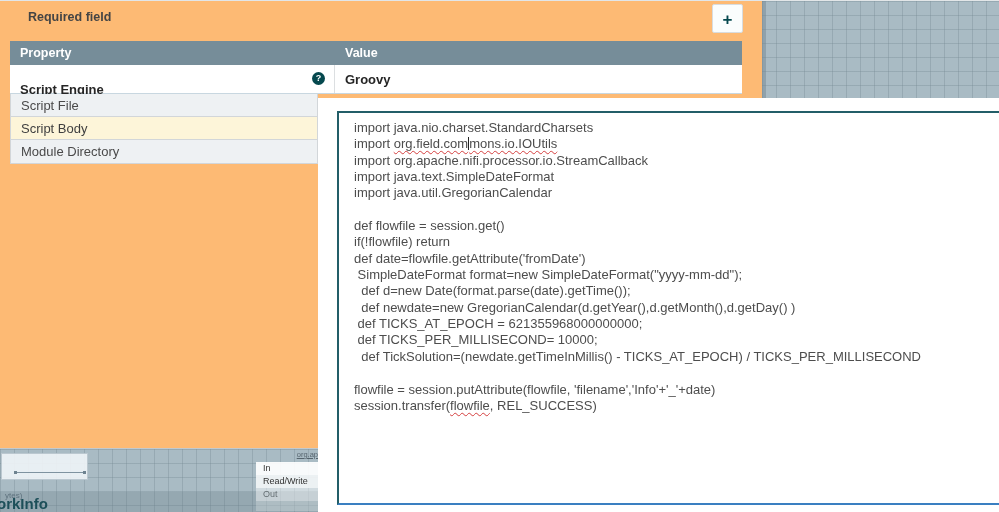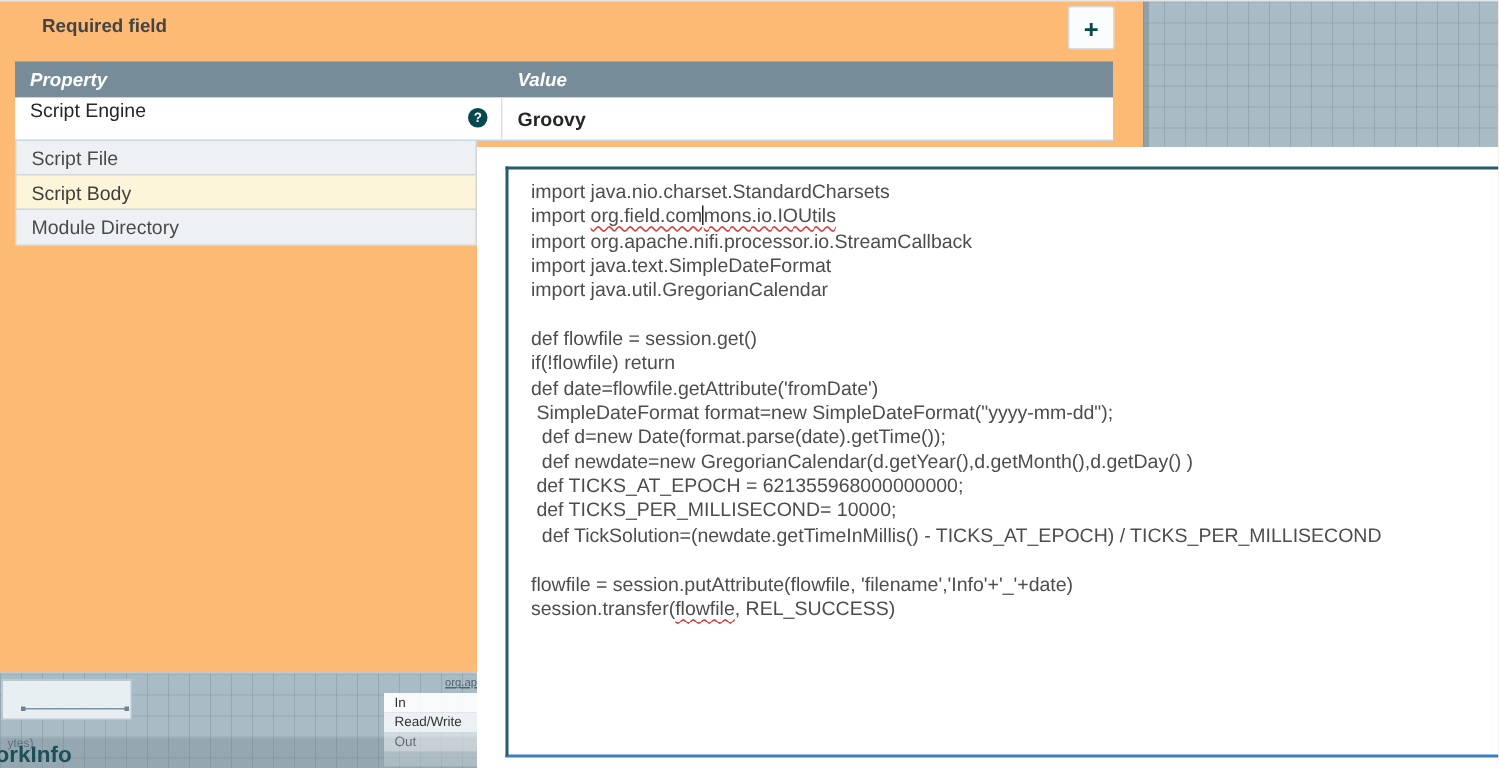--- a/index.html
+++ b/index.html
@@ -38,26 +38,26 @@
   .stats-val{position:absolute;left:62px;top:0;white-space:nowrap;}
   .group-band{position:absolute;left:0;top:491px;width:318px;height:21px;background:rgba(96,117,128,0.28);z-index:1;}
   .group-title{position:absolute;left:-3px;top:494px;font-size:15px;font-weight:bold;color:#1d4f59;z-index:2;}
   
   .required-field{position:absolute;left:28px;top:9px;font-size:12.5px;font-weight:600;color:#444;}
   .add-btn{position:absolute;left:712px;top:3px;width:31px;height:29px;
     background:#fafdfd;border:1px solid #d8dcde;border-radius:2px;
     color:#05484e;font-size:17px;font-weight:bold;text-align:center;line-height:27px;cursor:pointer;}
   
   .tbl-header{position:absolute;left:10px;top:40px;width:732px;height:24px;
-    background:#768d99;color:#fff;font-size:12.5px;font-weight:bold;line-height:24px;font-style:italic;}
+    background:#768d99;color:#fff;font-size:12.5px;font-weight:bold;line-height:24px;}
   .tbl-header .col-prop{position:absolute;left:10px;}
   .tbl-header .col-val{position:absolute;left:335px;}
   .row-engine{position:absolute;left:10px;top:64px;width:732px;height:29px;background:#fff;
     border-bottom:1px solid #c8d7e0;font-size:13px;color:#262626;}
-  .row-engine .prop{position:absolute;left:10px;top:1px;font-weight:normal;}
+  .row-engine .prop{position:absolute;left:10px;top:17px;font-weight:bold;}
   .row-engine .val{position:absolute;left:335px;top:7px;font-weight:bold;}
   .row-engine .divider{position:absolute;left:324px;top:0;width:1px;height:100%;background:#dcdfe1;}
   .help-icon{position:absolute;left:302px;top:7px;width:13px;height:13px;border-radius:50%;
     background:#05484e;color:#fff;font-size:9px;font-weight:bold;text-align:center;line-height:13px;cursor:pointer;}
   .row-plain{position:absolute;left:10px;width:308px;font-size:13px;color:#4a4a4a;
     border:1px solid #d2d6d9;border-top:none;background:#eef1f3;}
   .row-plain .prop{position:absolute;left:10px;top:4px;}
   .row-file{top:93px;height:23px;}
   .row-body{top:116px;height:23px;background:#fdf5d9;color:#3f3f3f;}
   .row-module{top:139px;height:24px;text-align:center;}

